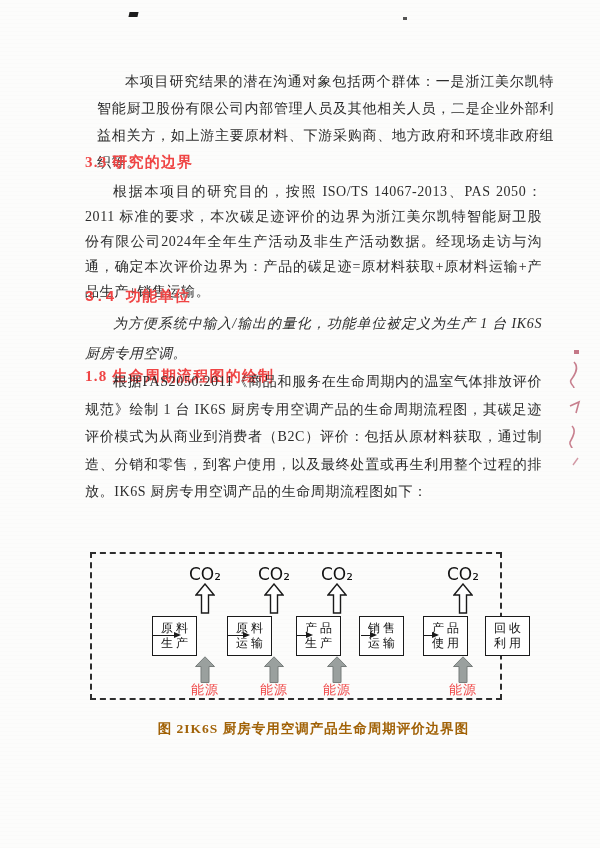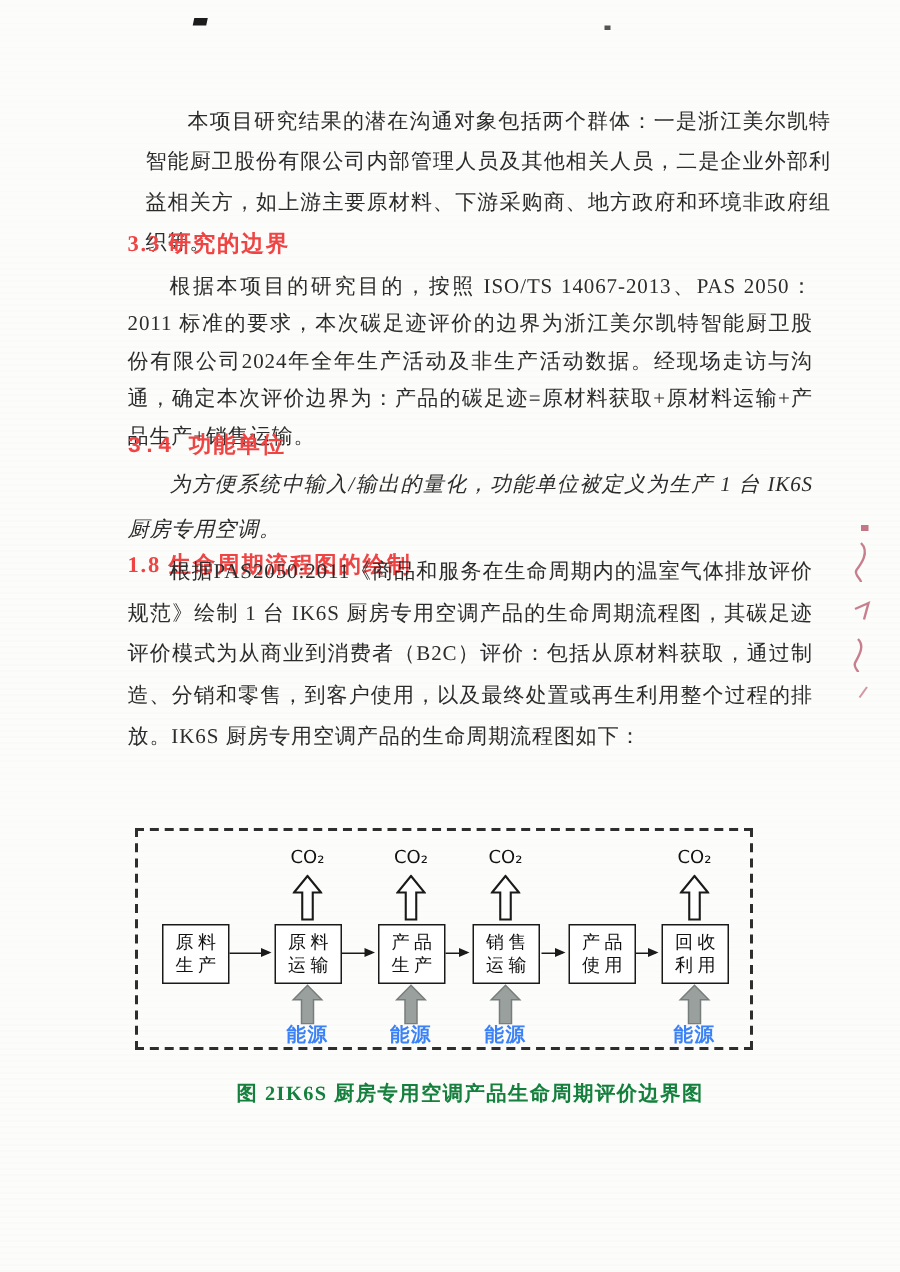--- a/index.html
+++ b/index.html
@@ -33,45 +33,45 @@
 
   
   #figure{
     position:absolute;left:90px;top:552px;width:412px;height:148px;
     border:2px dashed #2e2e2e;box-sizing:border-box;background:transparent;
   }
   .sbox{
     position:absolute;top:62px;width:45px;height:40px;box-sizing:border-box;
     border:1.5px solid #1a1a1a;background:#fff;
     display:flex;flex-direction:column;align-items:center;justify-content:center;
-    font-size:12px;line-height:15px;color:#111;
+    font-size:12px;line-height:15px;color:#111;margin-left:44px;
   }
   .sbox span{white-space:pre;}
   .co2label{
     position:absolute;top:10px;width:50px;text-align:center;
     font-family:"DejaVu Sans","Liberation Sans",sans-serif;
-    font-size:12px;color:#111;letter-spacing:0;
+    font-size:17px;color:#111;letter-spacing:0;
   }
   .co2arrow{position:absolute;top:29px;width:20px;height:31px;}
   .earrow{position:absolute;top:102px;width:22px;height:27px;}
   .elabel{
     position:absolute;top:127px;width:48px;text-align:center;
-    font-size:13px;font-weight:bold;color:#3b82f6;letter-spacing:1px;
+    font-size:13px;font-weight:normal;color:#ef4444;letter-spacing:1px;
   }
   .harrow{
     position:absolute;top:81px;height:0;border-top:1.6px solid #1a1a1a;
   }
   .harrow::after{
     content:"";position:absolute;right:-2px;top:-4.4px;
     border-left:7px solid #1a1a1a;
     border-top:3.5px solid transparent;border-bottom:3.5px solid transparent;
   }
   #caption{
     position:absolute;left:85px;top:720px;width:457px;margin:0;
-    text-align:center;font-size:13.5px;font-weight:bold;letter-spacing:1px;color:#15803d;
+    text-align:center;font-size:13.5px;font-weight:bold;letter-spacing:1px;color:#a16207;
   }
   
   #redmarks{position:absolute;left:558px;top:340px;width:34px;height:130px;}
   .speck{position:absolute;background:#1c1c1c;}
   #speck1{left:129px;top:12px;width:9px;height:5px;transform:skewX(-12deg);}
   #speck2{left:403px;top:17px;width:4px;height:3px;opacity:.75;}
 </style>
 </head>
 <body>
 

